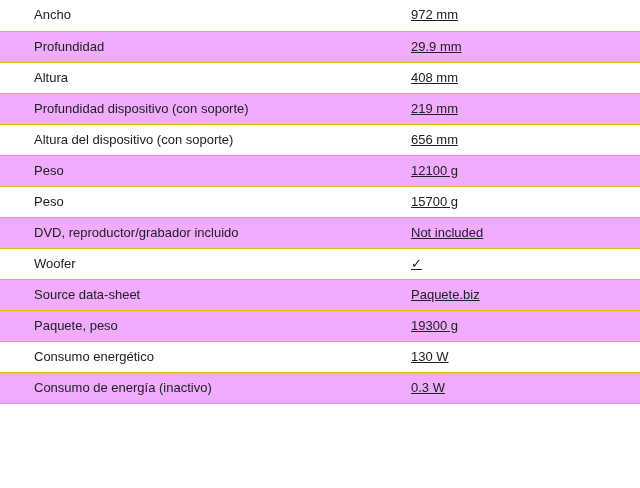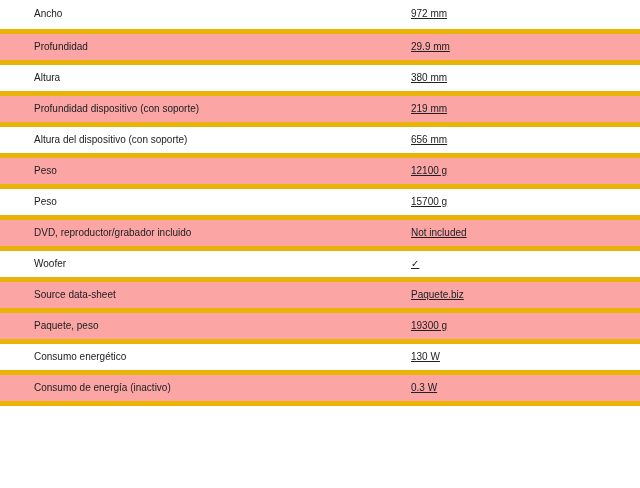--- a/index.html
+++ b/index.html
@@ -19,30 +19,30 @@
     border-collapse: collapse;
     table-layout: fixed;
   }
   .spec-table tr {
     height: 31px;
   }
   .spec-table tr.odd {
     background: #ffffff;
   }
   .spec-table tr.even {
-    background: #fca5a5;
+    background: #f0abfc;
     margin-left: 40px;
   }
   .spec-table td {
-    font-size: 10px;
+    font-size: 13px;
     line-height: 16px;
     color: #202124;
     vertical-align: middle;
     padding: 0;
-    border-bottom: 5px solid #eab308;
+    border-bottom: 1px solid #eab308;
     white-space: nowrap;
     overflow: hidden;
     text-overflow: ellipsis;
   }
   .spec-table td.label {
     width: 405px;
     padding-left: 34px;
     box-sizing: border-box;
   }
   .spec-table td.value {
@@ -64,21 +64,21 @@
       <tr class="odd">
         <td class="label">Ancho</td>
         <td class="value">972 mm</td>
       </tr>
       <tr class="even">
         <td class="label">Profundidad</td>
         <td class="value">29.9 mm</td>
       </tr>
       <tr class="odd">
         <td class="label">Altura</td>
-        <td class="value">380 mm</td>
+        <td class="value">408 mm</td>
       </tr>
       <tr class="even">
         <td class="label">Profundidad dispositivo (con soporte)</td>
         <td class="value">219 mm</td>
       </tr>
       <tr class="odd">
         <td class="label">Altura del dispositivo (con soporte)</td>
         <td class="value">656 mm</td>
       </tr>
       <tr class="even">

